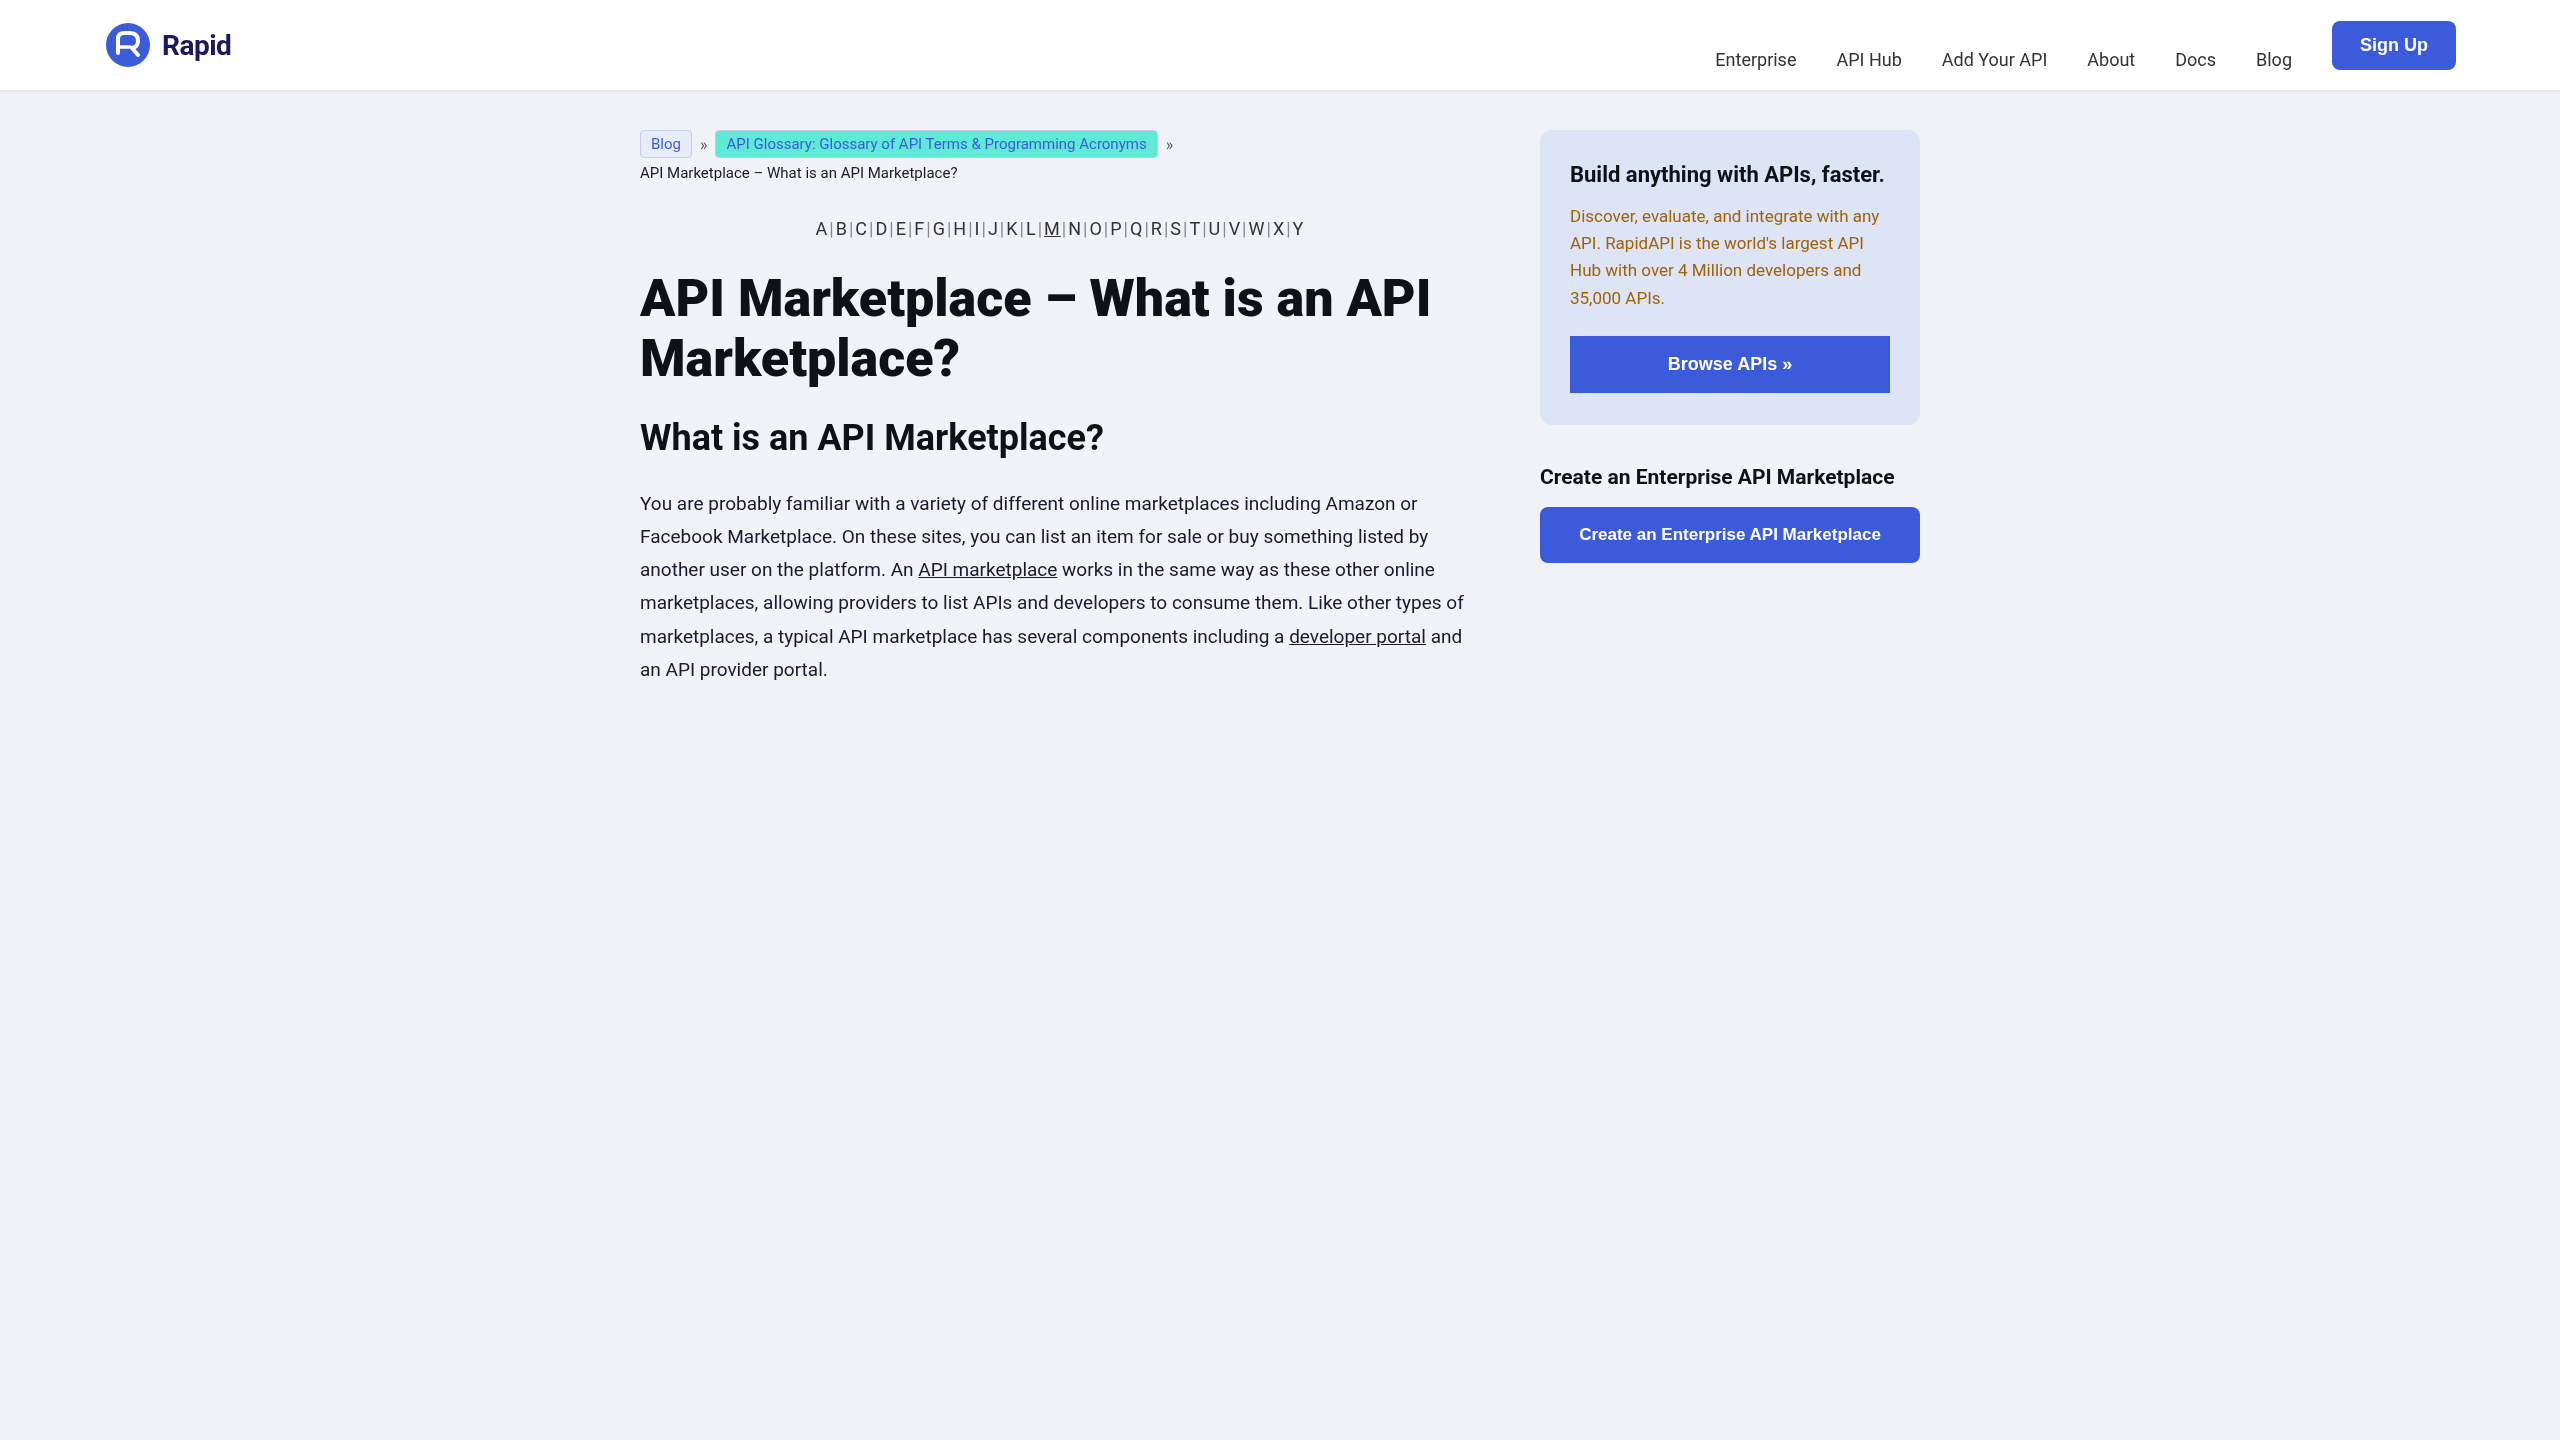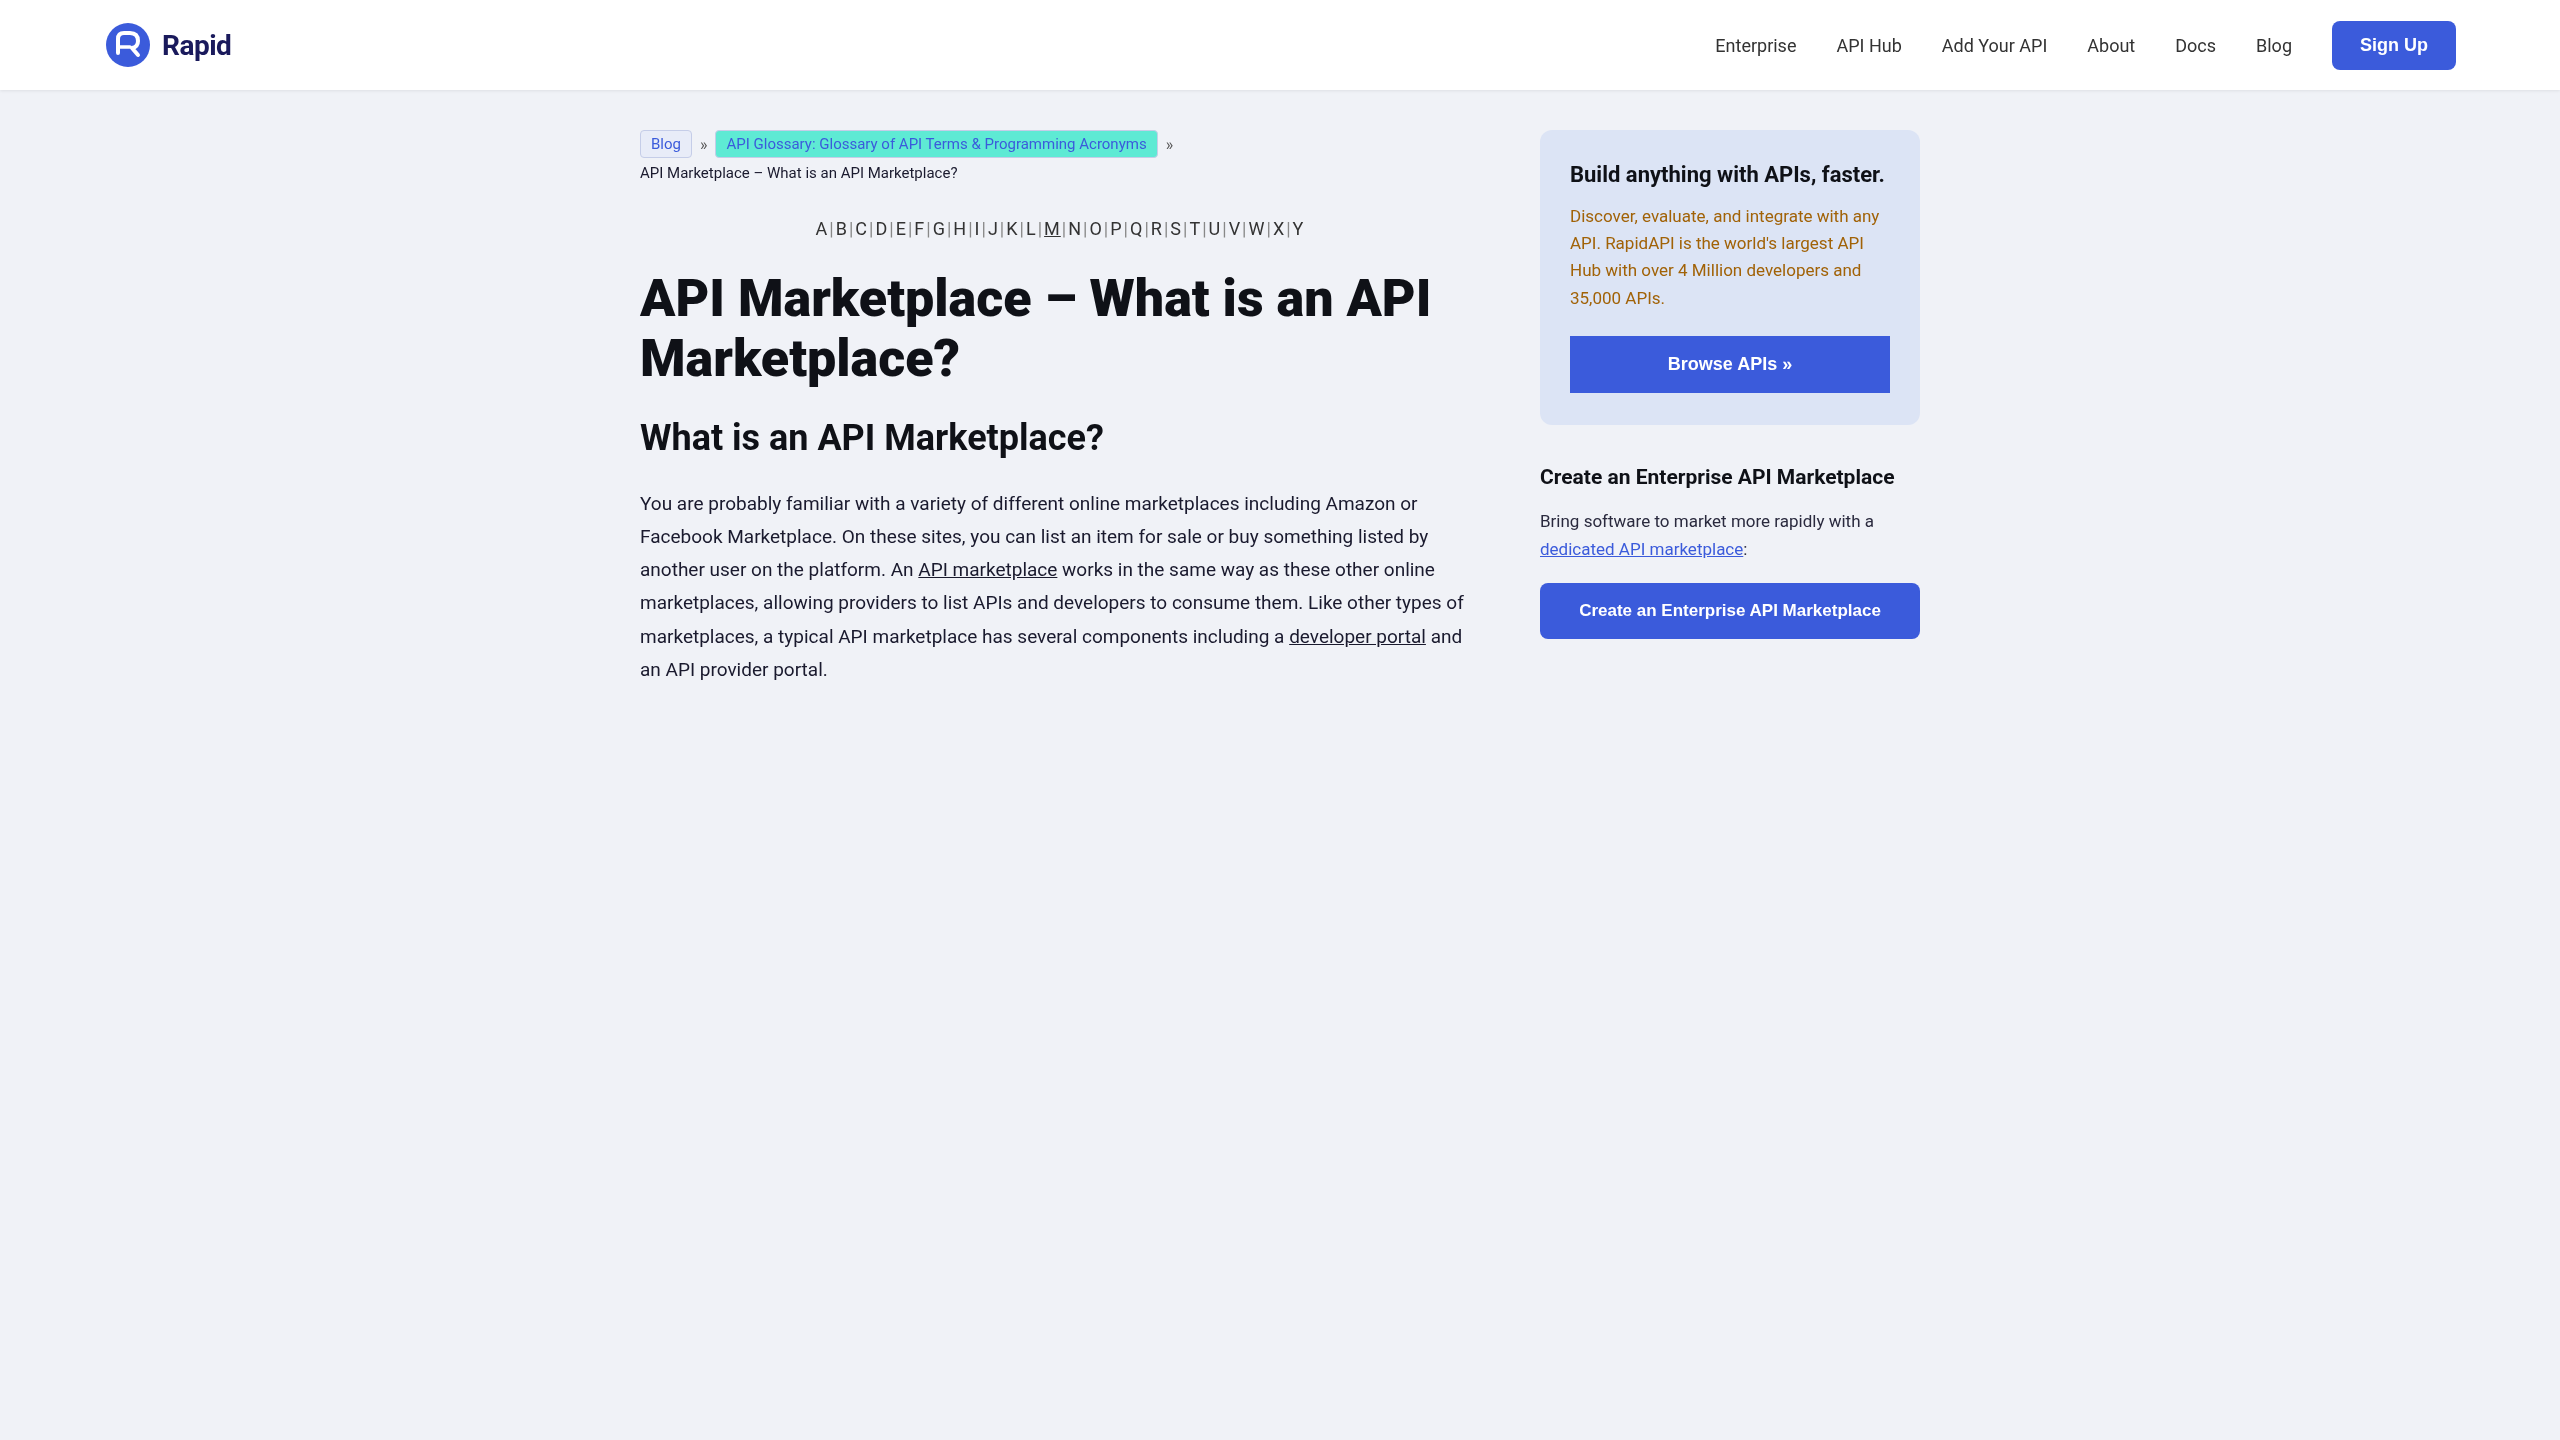--- a/index.html
+++ b/index.html
@@ -40,21 +40,21 @@
 
     .logo-text {
       font-size: 28px;
       font-weight: 700;
       color: #1a1a5c;
       letter-spacing: -0.5px;
     }
 
     nav {
       display: flex;
-      align-items: center;
+      align-items: flex-end;
       gap: 40px;
     }
 
     .nav-link {
       font-size: 18px;
       color: #333;
       text-decoration: none;
       cursor: pointer;
       font-weight: 400;
     }
@@ -303,20 +303,17 @@
   <aside class="sidebar">
 
     <div class="sidebar-card">
       <div class="sidebar-card-title">Build anything with APIs, faster.</div>
       <div class="sidebar-card-body">Discover, evaluate, and integrate with any API. RapidAPI is the world's largest API Hub with over 4 Million developers and 35,000 APIs.</div>
       <button class="browse-btn">Browse APIs »</button>
     </div>
 
     <div class="sidebar-lower">
       <div class="sidebar-section-title">Create an Enterprise API Marketplace</div>
-      <p class="sidebar-text">
-        <span>Bring software to market more rapidly with a </span><a class="sidebar-link">dedicated API marketplace</a><span>:</span>
-      </p>
       <button class="enterprise-btn">Create an Enterprise API Marketplace</button>
     </div>
 
   </aside>
 </div>
 
 </body></html>

